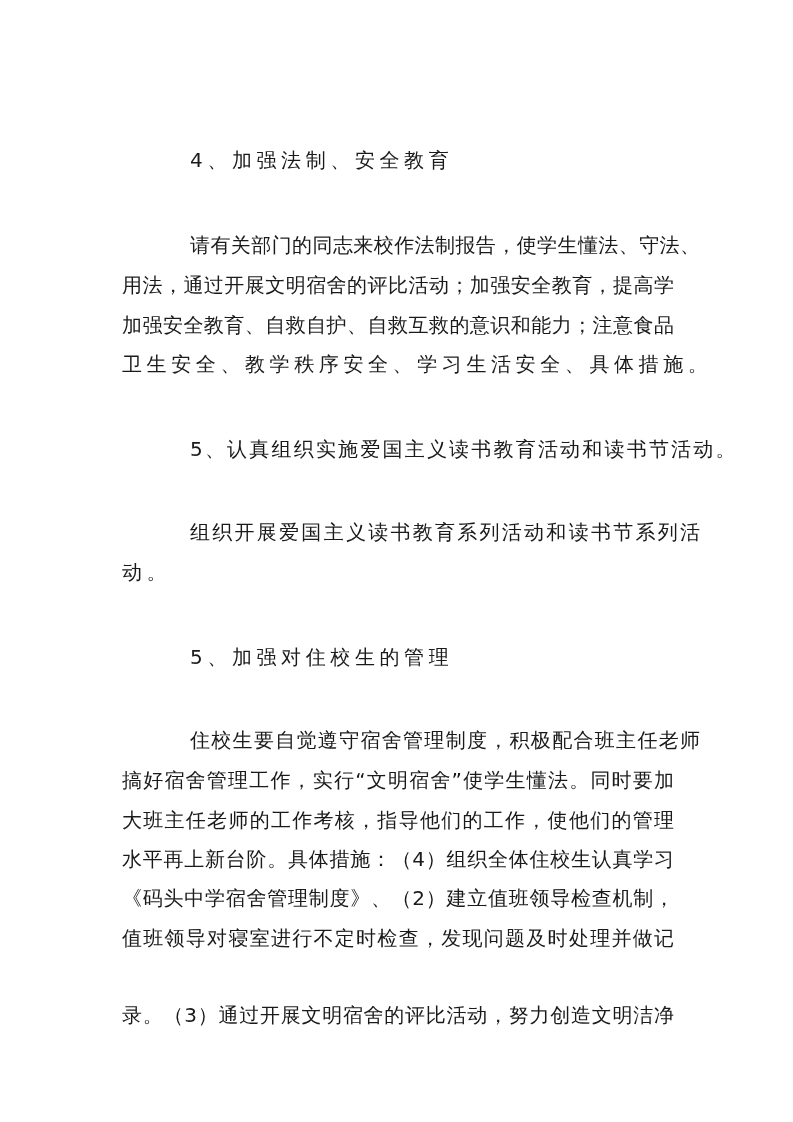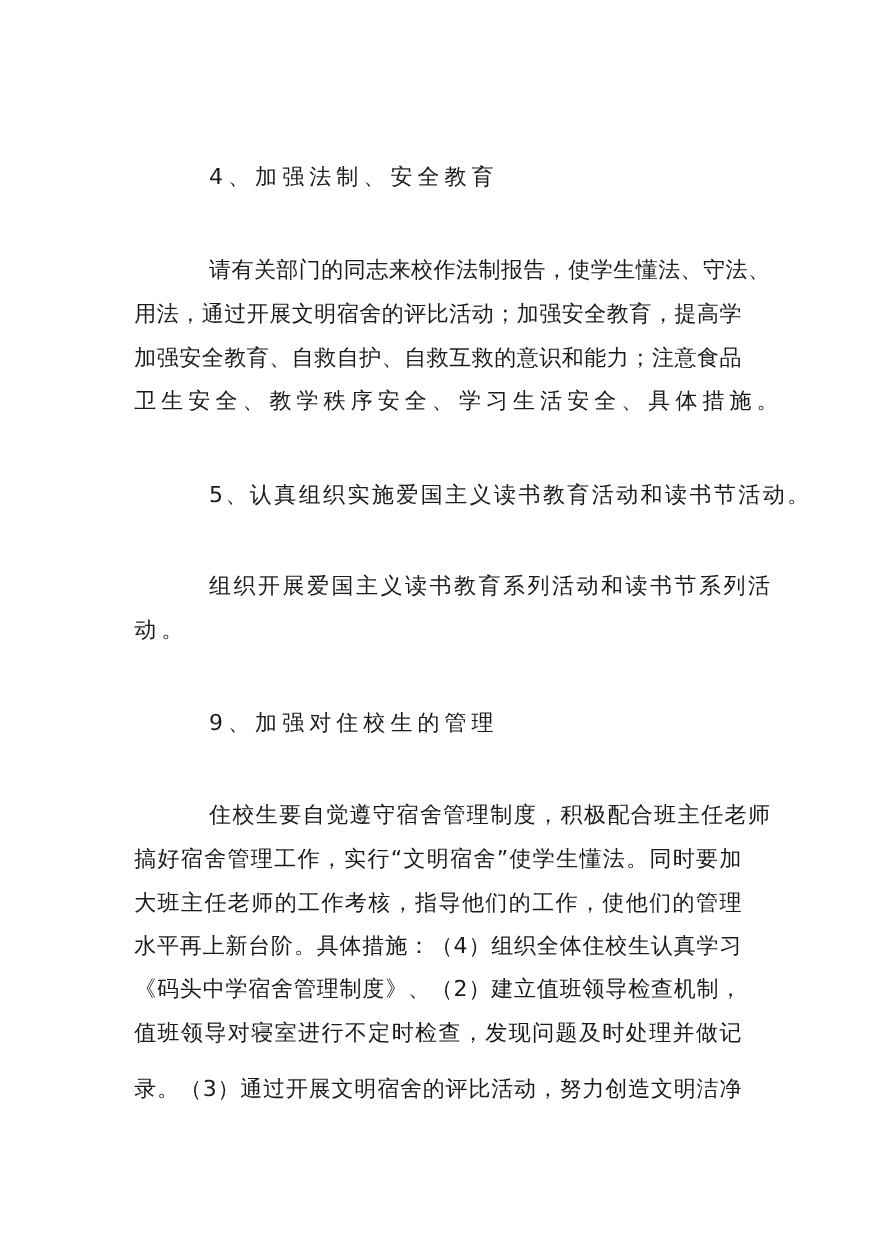--- a/index.html
+++ b/index.html
@@ -19,21 +19,21 @@
   <div class="line indent" style="top:148px">4、加强法制、安全教育</div>
   <div class="line indent justify" style="top:233px; width:510px">请有关部门的同志来校作法制报告，使学生懂法、守法、</div>
   <div class="line justify" style="top:273px">用法，通过开展文明宿舍的评比活动；加强安全教育，提高学</div>
   <div class="line justify" style="top:313px">加强安全教育、自救自护、自救互救的意识和能力；注意食品</div>
   <div class="line" style="top:352px">卫生安全、教学秩序安全、学习生活安全、具体措施。</div>
 
   <div class="line indent" style="top:437px; letter-spacing:2.2px">5、认真组织实施爱国主义读书教育活动和读书节活动。</div>
   <div class="line indent justify" style="top:520px; width:510px">组织开展爱国主义读书教育系列活动和读书节系列活</div>
   <div class="line" style="top:560px">动。</div>
 
-  <div class="line indent" style="top:645px">9、加强对住校生的管理</div>
+  <div class="line indent" style="top:645px">5、加强对住校生的管理</div>
   <div class="line indent justify" style="top:728px; width:510px">住校生要自觉遵守宿舍管理制度，积极配合班主任老师</div>
   <div class="line justify" style="top:768px">搞好宿舍管理工作，实行“文明宿舍”使学生懂法。同时要加</div>
   <div class="line justify" style="top:808px">大班主任老师的工作考核，指导他们的工作，使他们的管理</div>
   <div class="line justify" style="top:847px">水平再上新台阶。具体措施：（4）组织全体住校生认真学习</div>
   <div class="line justify" style="top:886px">《码头中学宿舍管理制度》、（2）建立值班领导检查机制，</div>
   <div class="line justify" style="top:926px">值班领导对寝室进行不定时检查，发现问题及时处理并做记</div>
-  <div class="line justify" style="top:977px">录。（3）通过开展文明宿舍的评比活动，努力创造文明洁净</div>
+  <div class="line justify" style="top:1003px">录。（3）通过开展文明宿舍的评比活动，努力创造文明洁净</div>
 </div>
 
 </body></html>

